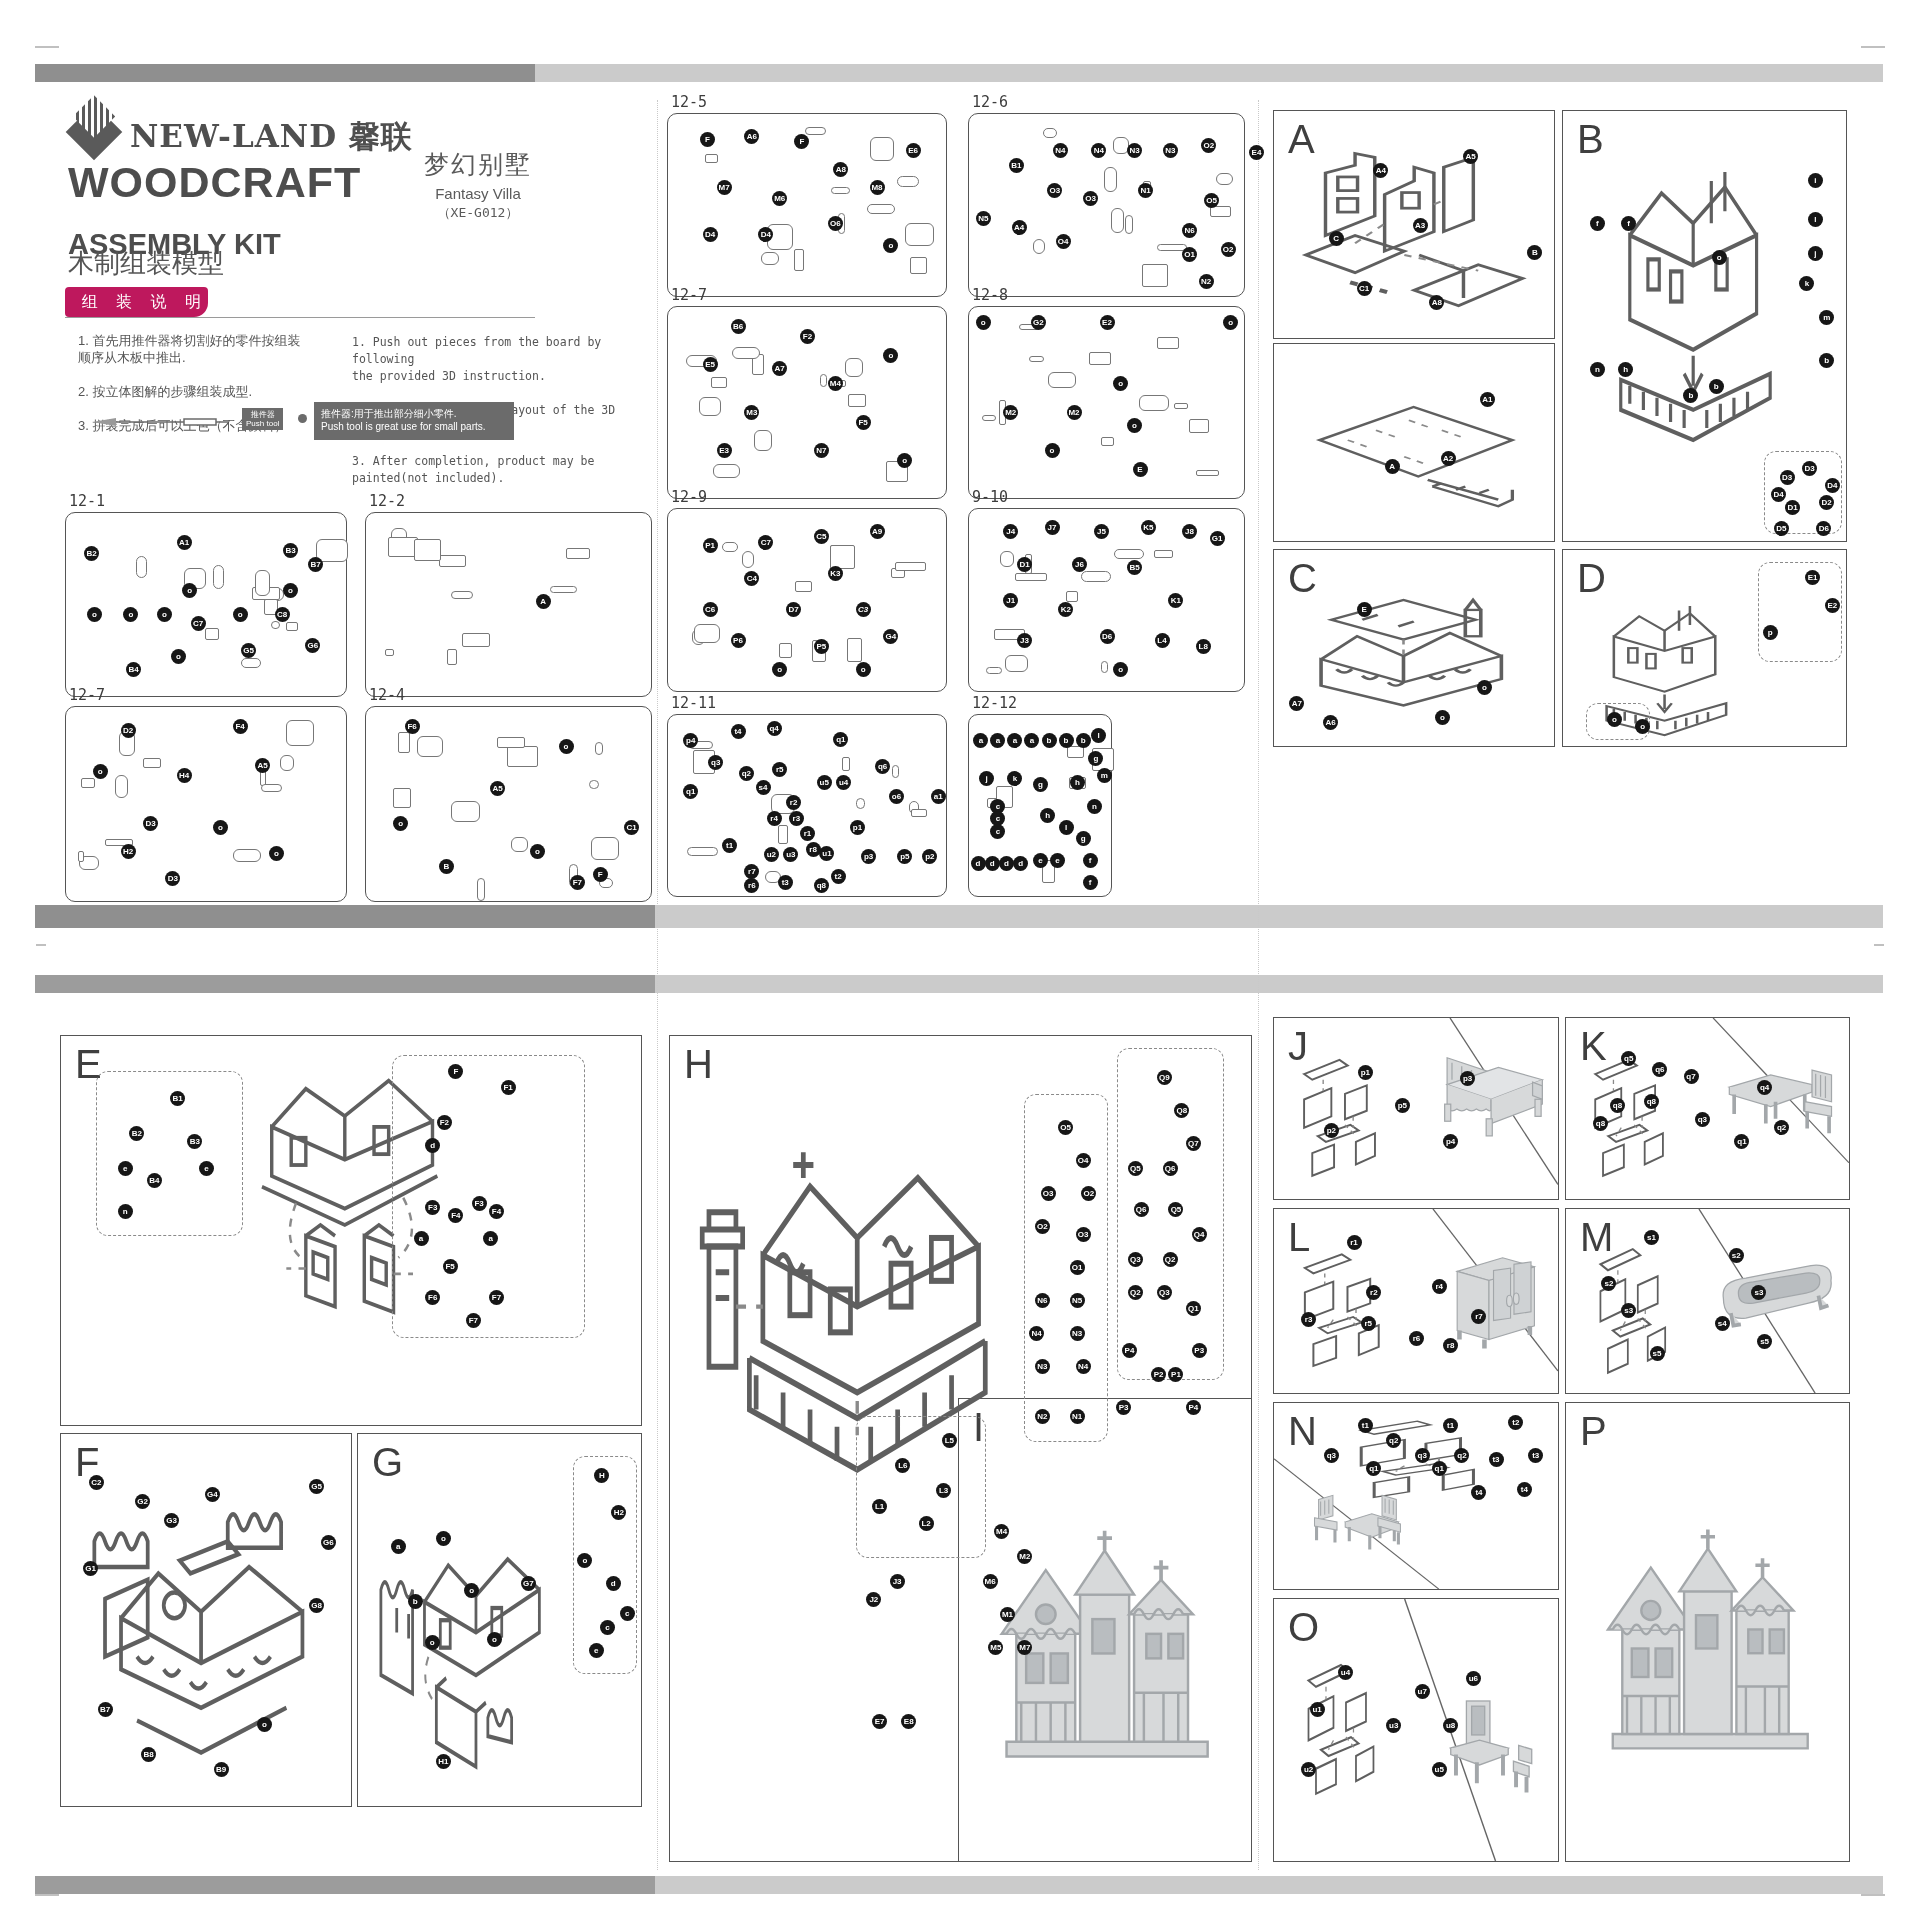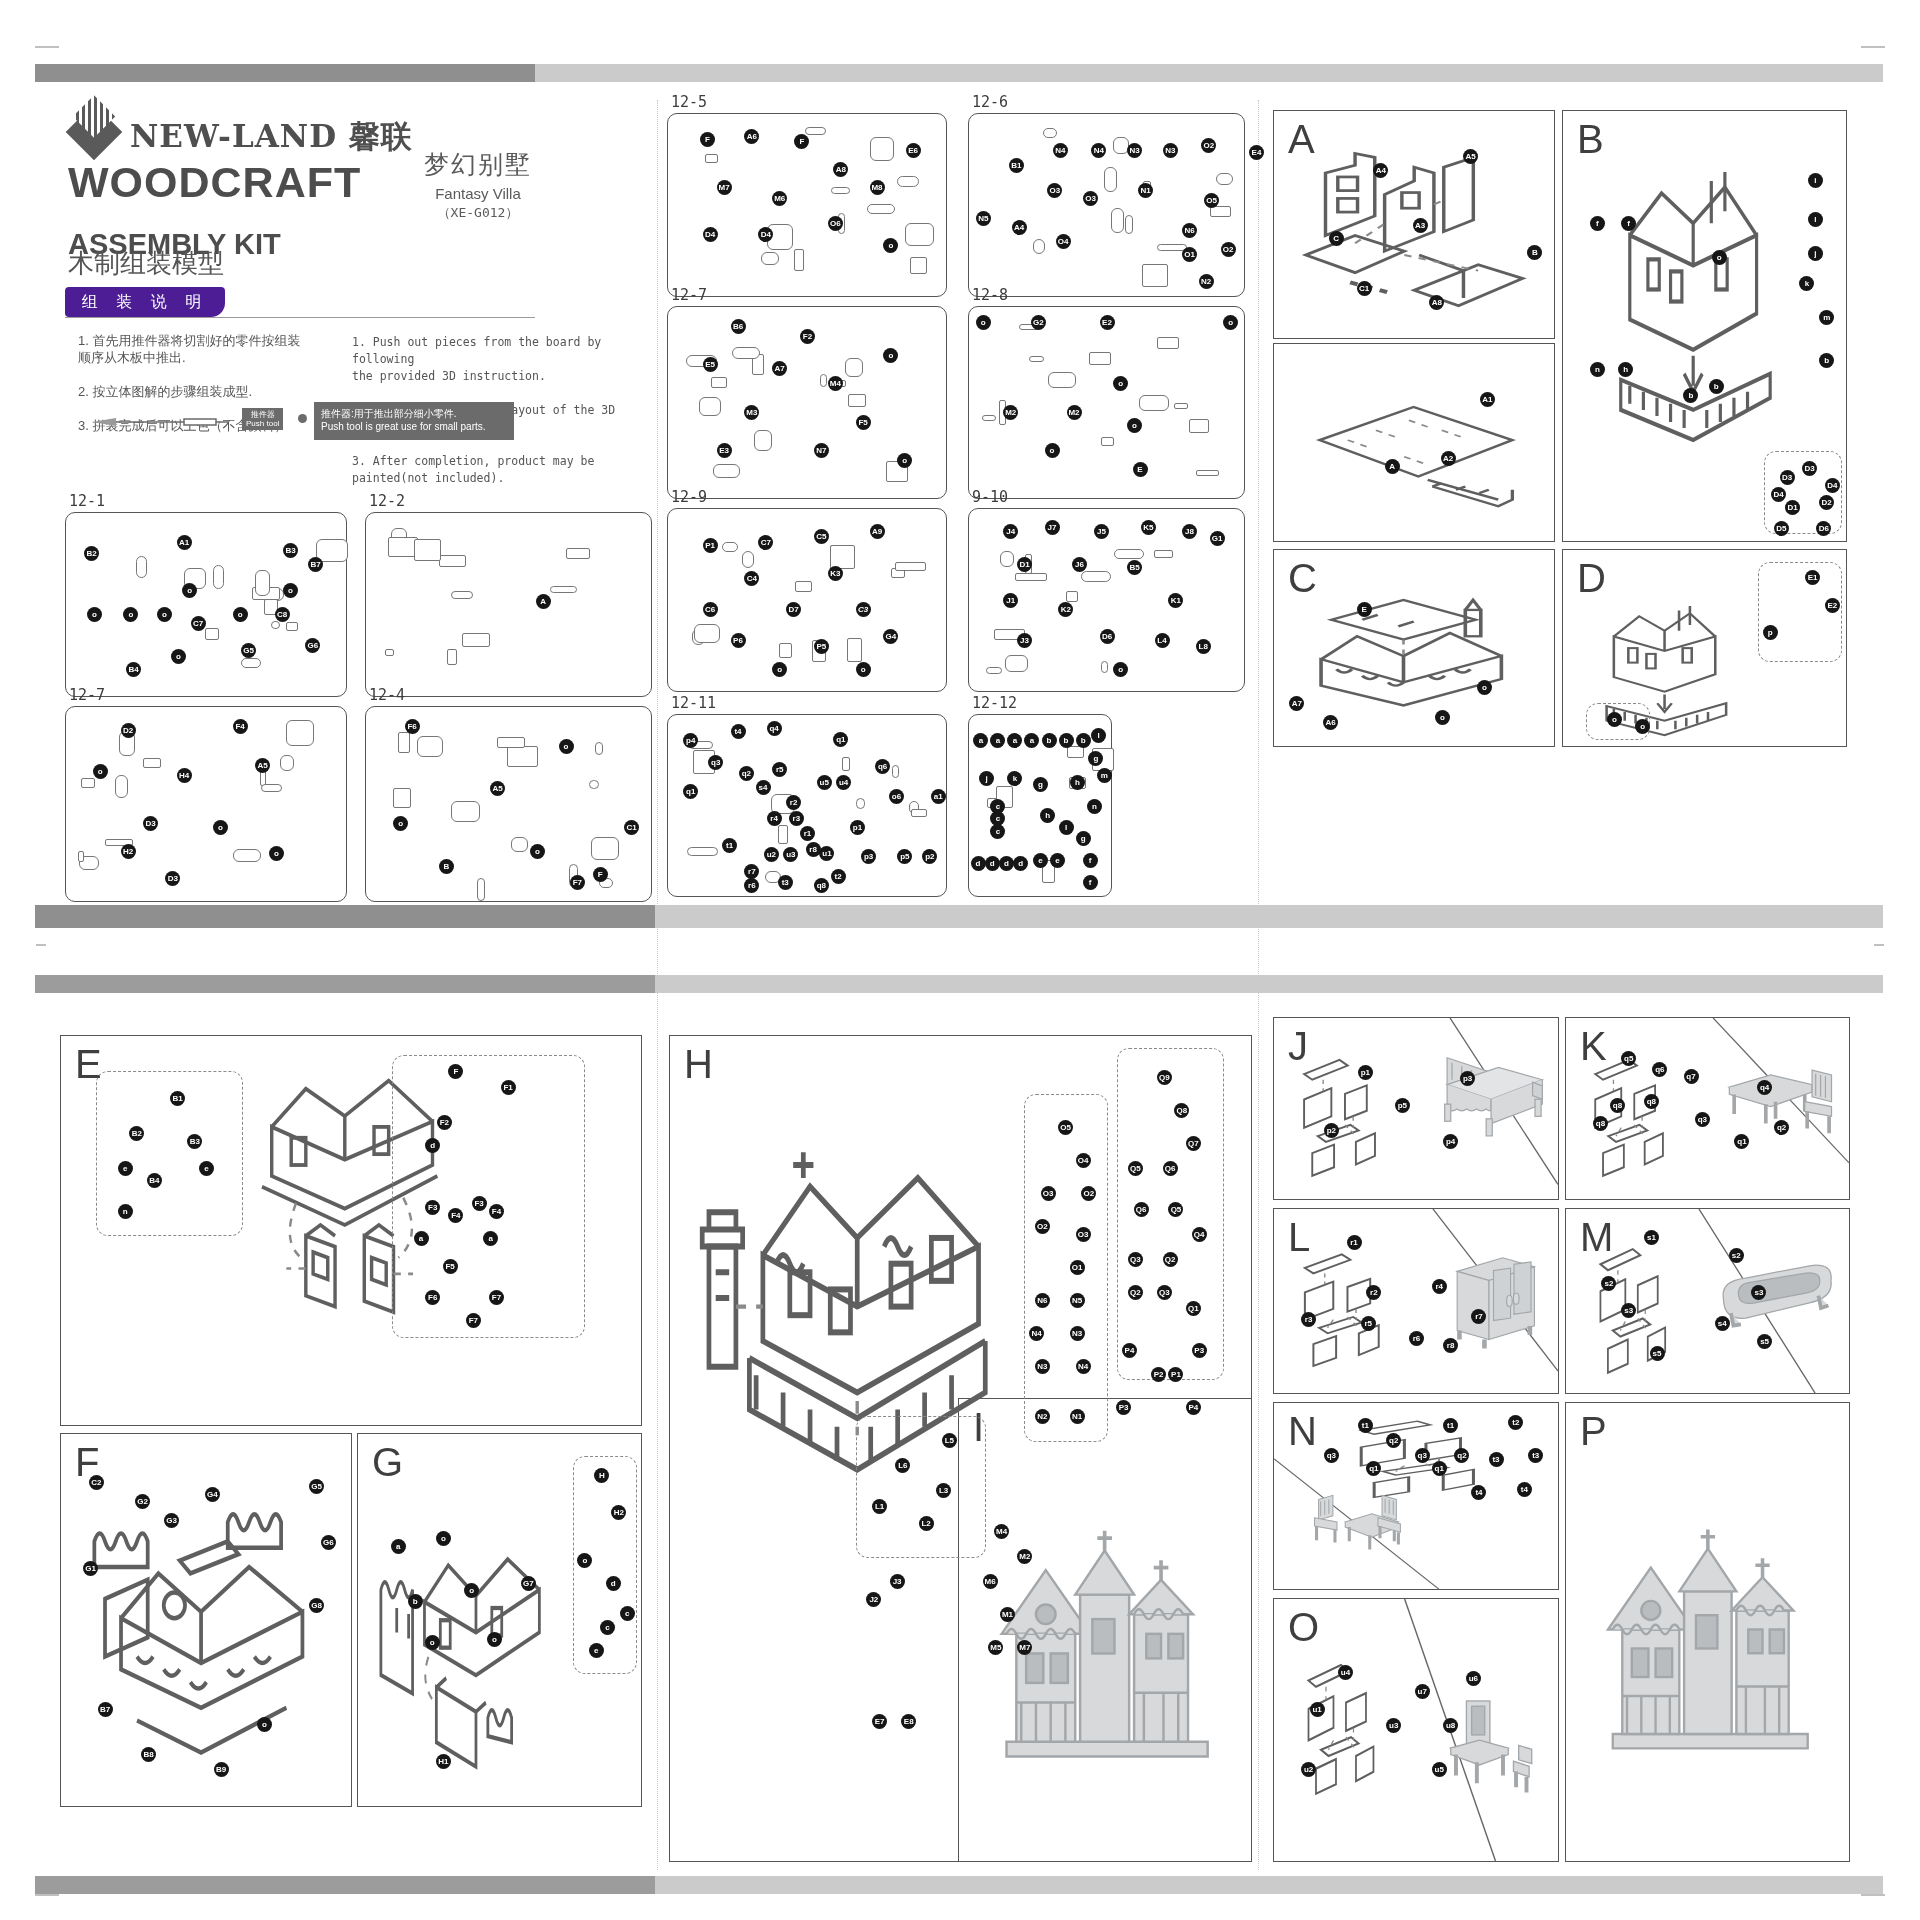--- a/index.html
+++ b/index.html
@@ -14,22 +14,22 @@
     background:repeating-linear-gradient(45deg,#fff 0 3px,#5a5a5a 3px 6px);}
   .brand{position:absolute;left:130px;top:116px;font-family:"DejaVu Serif","Liberation Serif",serif;
     font-weight:bold;font-size:31px;letter-spacing:1px;color:#4f4f4f;}
   .t1{position:absolute;left:68px;top:158px;font-size:43px;font-weight:800;letter-spacing:1px;color:#4d4d4d;}
   .t2{position:absolute;left:68px;top:228px;font-size:29px;font-weight:700;color:#4d4d4d;}
   .t3{position:absolute;left:68px;top:246px;font-size:26px;color:#555;}
   .prod{position:absolute;left:388px;top:148px;width:180px;text-align:center;color:#5a5a5a;}
   .prod .p1{font-size:25px;letter-spacing:2px;}
   .prod .p2{font-size:15px;margin-top:4px;}
   .prod .p3{font-size:13px;font-family:"DejaVu Sans Mono","Liberation Mono",monospace;margin-top:2px;}
-  .tab{position:absolute;left:65px;top:287px;width:160px;height:30px;background:#4c1d95;color:#fff;
-    font-size:16px;letter-spacing:7px;text-align:center;line-height:30px;border-radius:4px 4px 14px 4px;}
+  .tab{position:absolute;left:65px;top:287px;width:143px;height:30px;background:#be185d;color:#fff;
+    font-size:16px;letter-spacing:7px;text-align:right;line-height:30px;border-radius:4px 4px 14px 4px;}
   .tabline{position:absolute;left:65px;top:317px;width:470px;height:1px;background:#9a9a9a;}
   .instr{position:absolute;font-size:13px;line-height:17px;color:#555;white-space:pre-line;}
   .instr.en{font-family:"DejaVu Sans Mono","Liberation Mono",monospace;font-size:11.5px;}
   .toolsvg{position:absolute;left:88px;top:412px;}
   .tooltag{position:absolute;left:242px;top:408px;background:#6b6b6b;color:#fff;font-size:8px;line-height:9px;
     padding:2px 4px;text-align:center;}
   .bullet{position:absolute;left:298px;top:414px;width:9px;height:9px;border-radius:50%;background:#6b6b6b;}
   .badge{position:absolute;left:314px;top:402px;width:200px;height:38px;background:#6b6b6b;color:#fff;
     font-size:10px;line-height:13px;padding:5px 7px;box-sizing:border-box;}
   

